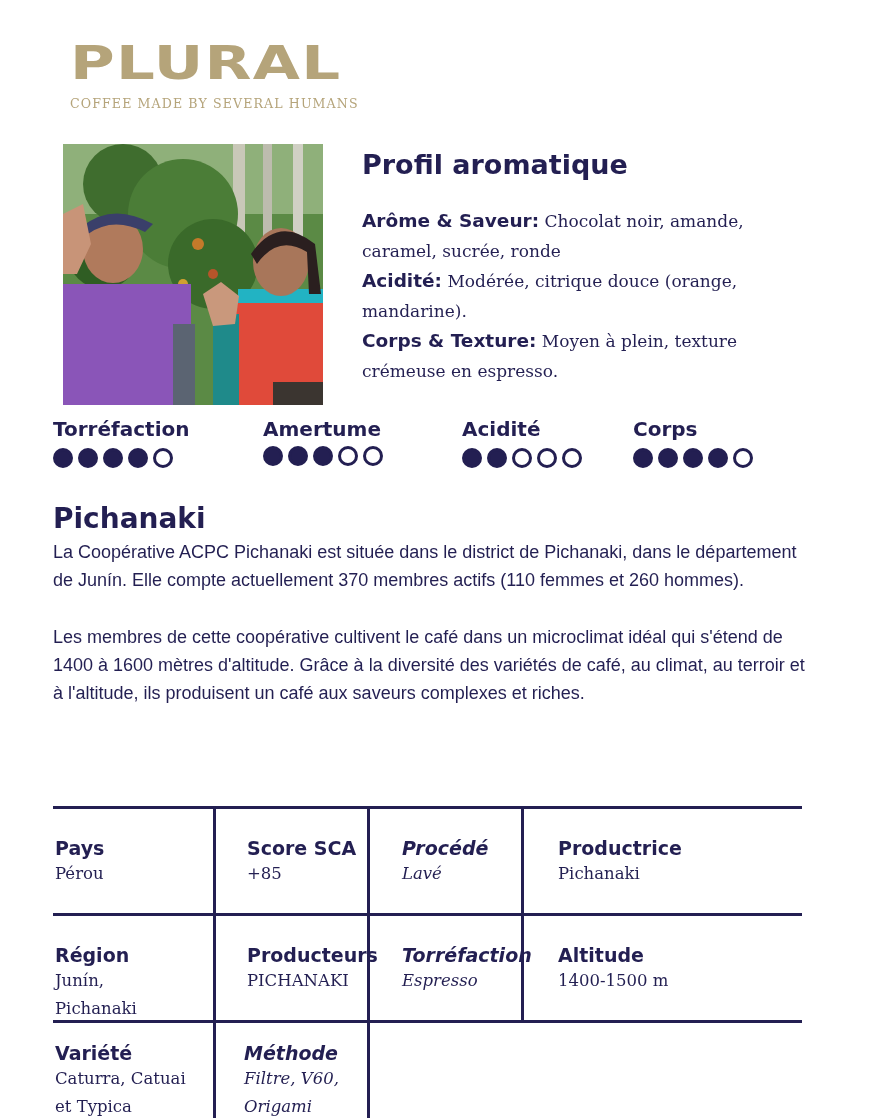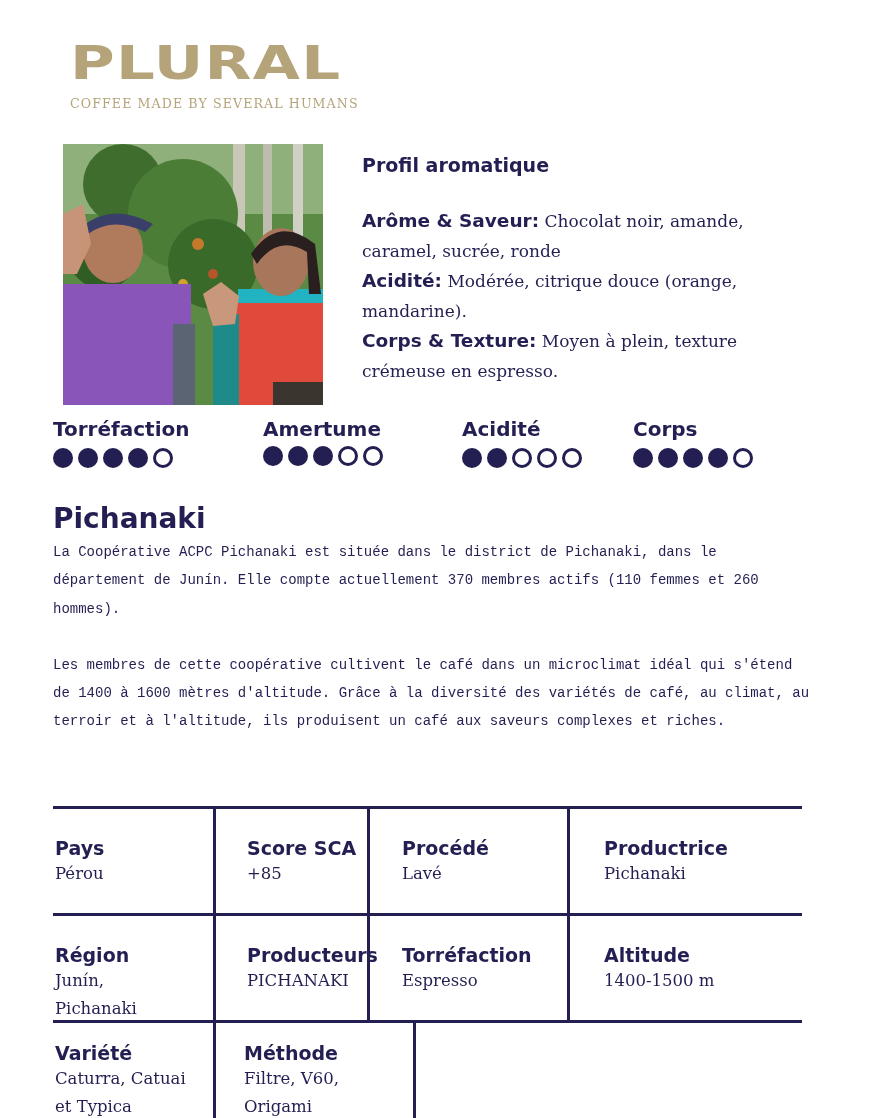--- a/index.html
+++ b/index.html
@@ -6,43 +6,43 @@
     body { width: 896px; height: 1118px; overflow: hidden; position: relative; color: #231f52; }
 
     .logo { position: absolute; left: 70px; top: 46px; width: 318px; }
     .logo-word { display: block; font-family: "DejaVu Sans", sans-serif; font-weight: bold; font-size: 50px; line-height: 38px; height: 38px; letter-spacing: 1px; color: #b5a47a; transform: scaleX(1.22) scaleY(0.92); transform-origin: left top; white-space: nowrap; }
     .logo-tag { display: block; margin-top: 12px; font-family: "DejaVu Serif", serif; font-size: 12.6px; letter-spacing: 1.1px; color: #b5a47a; white-space: nowrap; }
 
     .photo { position: absolute; left: 63px; top: 144px; width: 260px; height: 261px; overflow: hidden; background: #4f7a3a; }
     .photo svg { display: block; }
 
     .profile { position: absolute; left: 362px; top: 146px; width: 440px; }
-    .profile h2 { margin: 0 0 22px 0; font-family: "DejaVu Sans", sans-serif; font-weight: bold; font-size: 19px; line-height: 38px; color: #231f52; }
+    .profile h2 { margin: 0 0 22px 0; font-family: "DejaVu Sans", sans-serif; font-weight: bold; font-size: 27px; line-height: 38px; color: #231f52; }
     .profile p { margin: 0; font-family: "DejaVu Serif", serif; font-size: 17px; line-height: 30px; color: #231f52; }
     .profile p b { font-family: "DejaVu Sans", sans-serif; font-weight: bold; font-size: 18.5px; }
 
     .ratings { position: absolute; left: 53px; top: 415px; width: 760px; height: 60px; }
     .rating { position: absolute; top: 0; }
     .rating-label { font-family: "DejaVu Sans", sans-serif; font-weight: bold; font-size: 20px; line-height: 28px; color: #231f52; white-space: nowrap; }
     .dots { display: flex; gap: 5px; margin-top: 5px; }
     .dot { width: 20px; height: 20px; border-radius: 50%; box-sizing: border-box; border: 3px solid #231f52; }
     .dot.filled { background: #231f52; }
 
     .coop { position: absolute; left: 53px; top: 500px; width: 760px; }
     .coop h2 { margin: 0; font-family: "DejaVu Sans", sans-serif; font-weight: bold; font-size: 28px; line-height: 38px; color: #231f52; }
-    .coop p { margin: 0; font-family: Liberation Mono, monospace; font-size: 14px; line-height: 28.3px; color: #231f52; }
+    .coop p { margin: 0; font-family: Liberation Sans, sans-serif; font-size: 18px; line-height: 28.3px; color: #231f52; }
     .coop p + p { margin-top: 28px; }
     .info-grid { position: absolute; left: 53px; top: 806px; width: 749px; }
     .info-row { position: relative; display: flex; border-top: 3px solid #231f52; height: 104px; }
     .info-row.last { border-bottom: 3px solid #231f52; }
     .info-cell { box-sizing: border-box; padding-top: 27px; height: 100%; }
     .info-cell + .info-cell { border-left: 3px solid #231f52; }
     .c1 { width: 160px; padding-left: 2px; }
     .c2 { width: 154px; padding-left: 31px; }
-    .c3 { width: 200px; padding-left: 32px; }
+    .c3 { width: 154px; padding-left: 32px; font-style: italic; }
     .c4 { width: 208px; padding-left: 34px; }
     .info-key { font-family: "DejaVu Sans", sans-serif; font-weight: bold; font-size: 19px; line-height: 24px; color: #231f52; white-space: nowrap; }
     .info-val { font-family: "DejaVu Serif", serif; font-size: 16.5px; line-height: 28px; color: #231f52; white-space: pre-line; }
 
     .clipped-heading { position: absolute; left: 53px; top: 1109px; width: 760px; height: 9px; overflow: hidden; }
     .clipped-heading span { display: block; font-family: "DejaVu Sans", sans-serif; font-weight: bold; font-size: 22px; line-height: 30px; color: #231f52; }
   </style>
 </head>
 <body>
 

